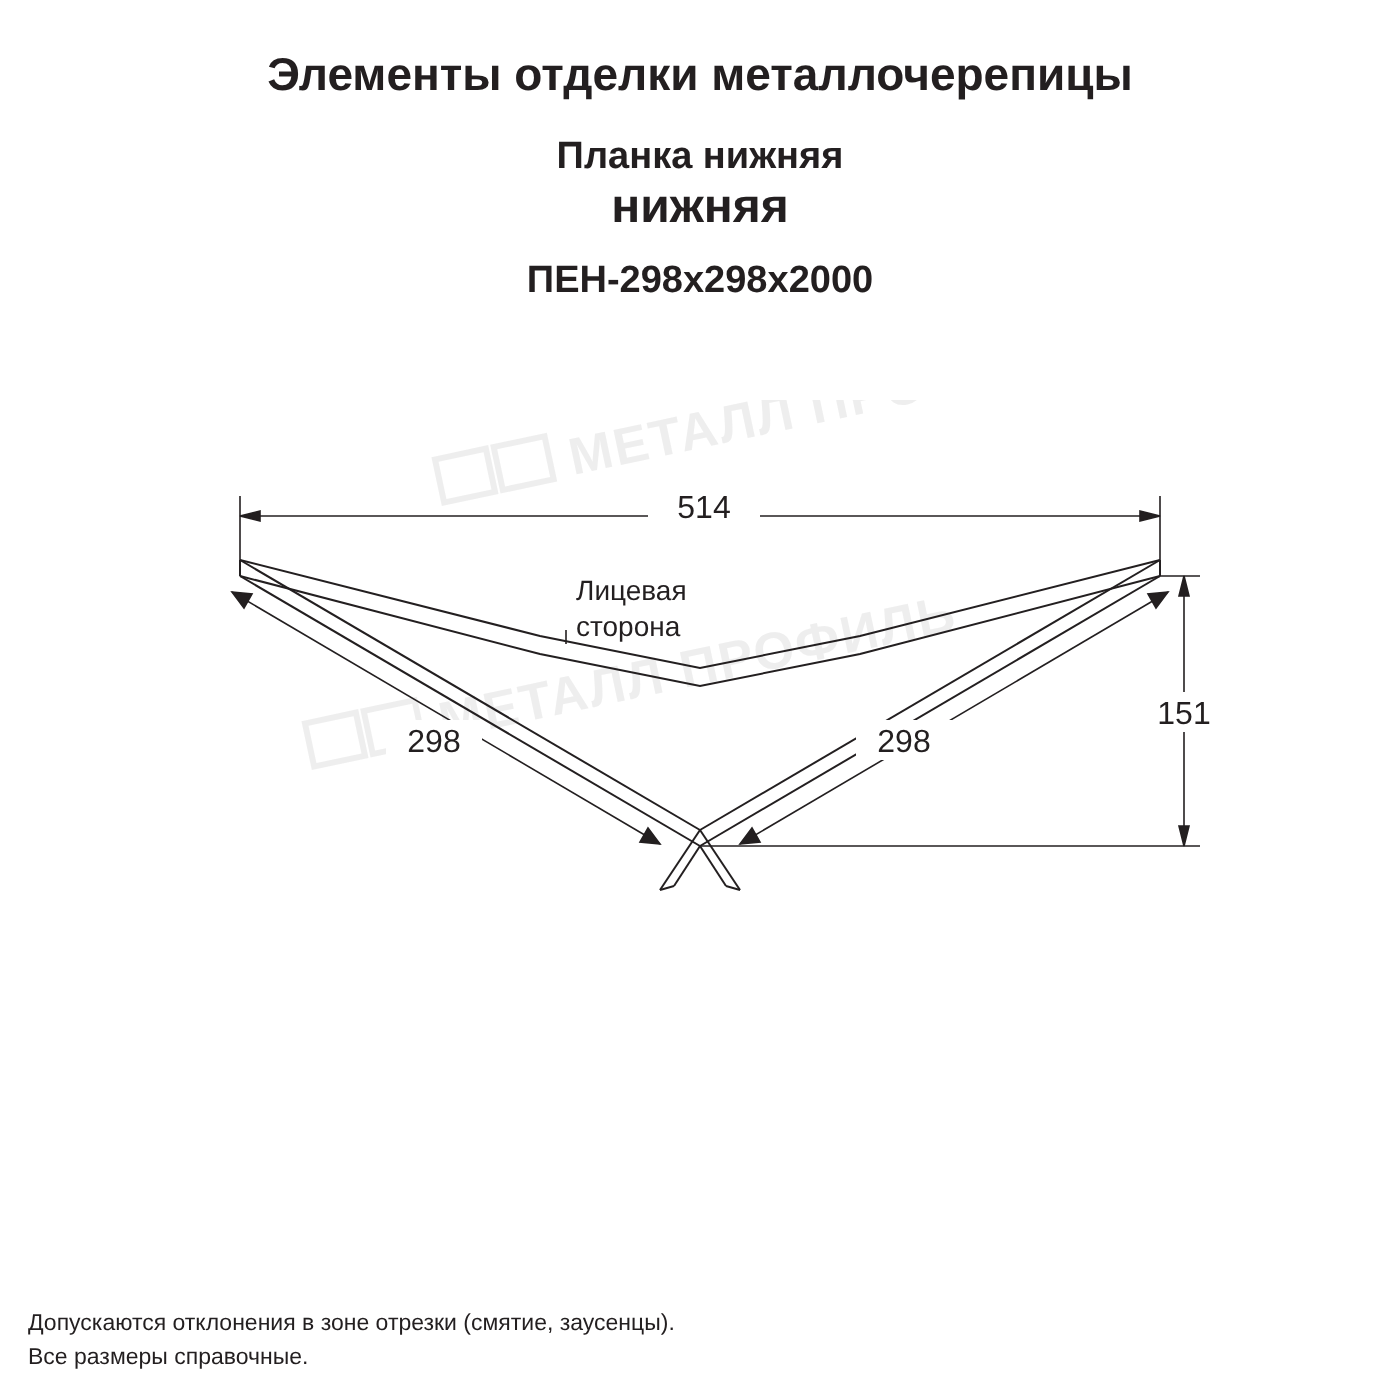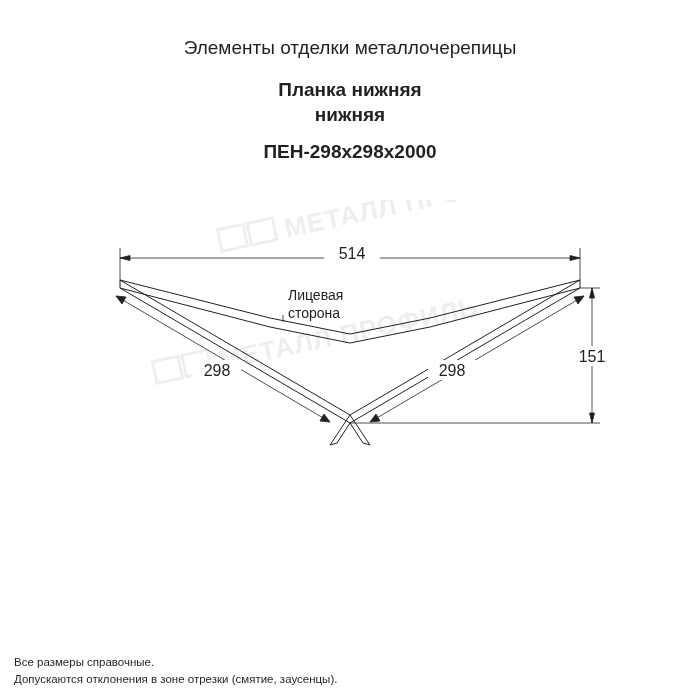--- a/index.html
+++ b/index.html
@@ -21,35 +21,35 @@
     height: 700px;
   }
   .title-block {
     position: absolute;
     top: 22px;
     left: 0;
     width: 700px;
     text-align: center;
   }
   .main-title {
-    font-size: 19px;
-    font-weight: normal;
+    font-size: 23px;
+    font-weight: bold;
     letter-spacing: 0px;
     line-height: 30px;
-    margin: 11px;
+    margin: 0;
   }
   .sub-title {
     font-size: 19px;
     font-weight: bold;
     line-height: 25px;
     margin: 0;
     margin-top: 14px;
   }
   .sub-title-2 {
-    font-size: 19px;
+    font-size: 24px;
     font-weight: bold;
     line-height: 25px;
     margin: 0;
   }
   .code-title {
     font-size: 19px;
     font-weight: bold;
     line-height: 25px;
     margin: 0;
     margin-top: 12px;
@@ -169,17 +169,17 @@
       <g fill="none" stroke="#231f20" stroke-width="0.8">
         <path d="M 283 115 L 283 122"></path>
       </g>
       <text x="288" y="100" font-family="'Liberation Sans', sans-serif" font-size="14" fill="#231f20">Лицевая</text>
       <text x="288" y="118" font-family="'Liberation Sans', sans-serif" font-size="14" fill="#231f20">сторона</text>
 
     </svg>
   </div>
 
   <div class="footer">
+    <div>Допускаются отклонения в зоне отрезки (смятие, заусенцы).</div>
     <div>Все размеры справочные.</div>
-    <div>Допускаются отклонения в зоне отрезки (смятие, заусенцы).</div>
   </div>
 
 </div>
 
 </body></html>

